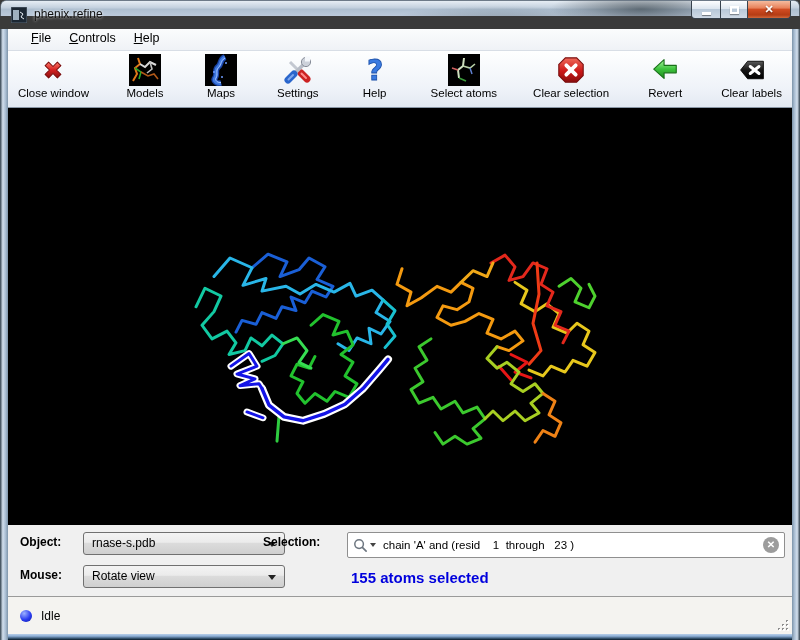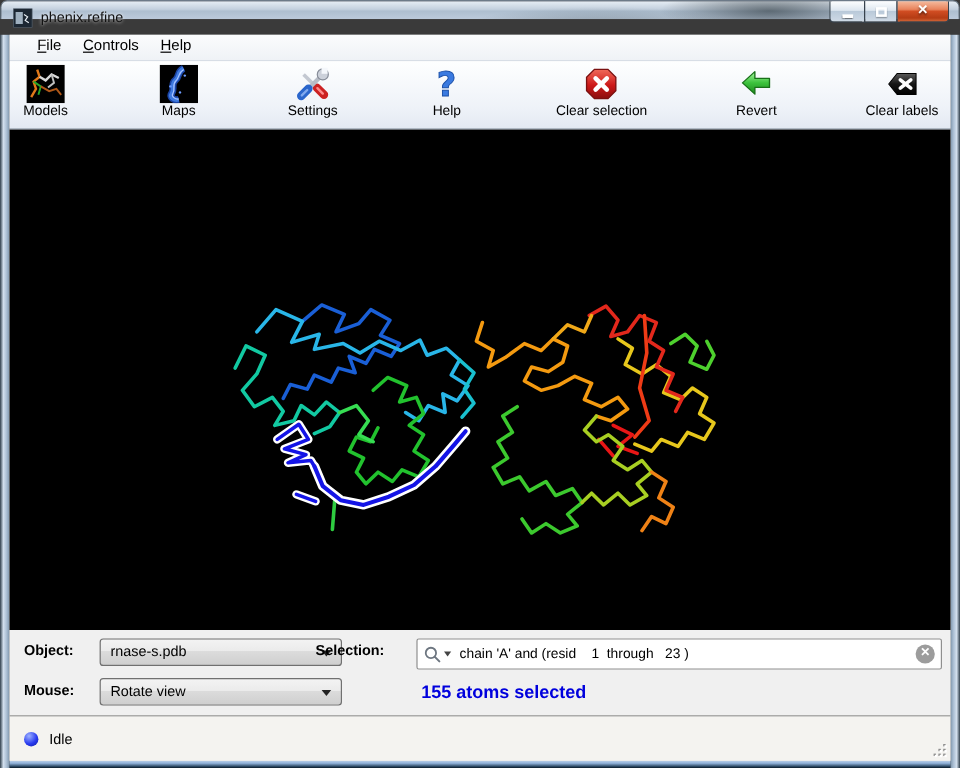--- a/index.html
+++ b/index.html
@@ -115,20 +115,35 @@
   <div class="content">
 
     <div class="menubar">
       <span class="menu-item">File</span>
       <span class="menu-item">Controls</span>
       <span class="menu-item">Help</span>
     </div>
 
     <div class="toolbar">
 
+      <div class="tool-btn">
+        <div class="ticon">
+          <svg width="30" height="28" viewBox="0 0 32 32">
+            <defs>
+                <linearGradient id="gRed" x1="0" y1="0" x2="0" y2="1">
+              <stop offset="0" stop-color="#ff7a6a"></stop>
+                  <stop offset=".5" stop-color="#d42020"></stop>
+                  <stop offset="1" stop-color="#8c0f0f"></stop>
+            </linearGradient>
+              </defs>
+            <path d="M7 11 L11 7 L16 12 L21 7 L25 11 L20 16 L25 21 L21 25 L16 20 L11 25 L7 21 L12 16 Z" fill="url(#gRed)" stroke="#7a0c0c" stroke-width="1.2" stroke-linejoin="round"></path>
+          </svg>
+        </div>
+        <span class="tlabel">Close window</span>
+      </div>
 
       <div class="tool-btn">
         <div class="ticon">
           <svg width="32" height="32" viewBox="0 0 32 32">
             <rect width="32" height="32" fill="#000"></rect>
             <polyline points="4,27 8,20 6,14 11,10 9,4" stroke="#e07818" stroke-width="2" fill="none"></polyline>
             <polyline points="11,10 16,13 21,8 27,11" stroke="#d8d8d8" stroke-width="2" fill="none"></polyline>
             <polyline points="21,8 23,15 18,19" stroke="#bfbfbf" stroke-width="1.6" fill="none"></polyline>
             <polyline points="6,14 12,18 10,25" stroke="#28a828" stroke-width="1.6" fill="none"></polyline>
             <polyline points="12,18 19,22 25,20 29,25" stroke="#b05818" stroke-width="1.6" fill="none"></polyline>
@@ -170,20 +185,33 @@
 
       <div class="tool-btn">
         <div class="ticon">
           <svg width="32" height="32" viewBox="0 0 32 32">
             <text x="16" y="26" text-anchor="middle" font-family="DejaVu Sans, sans-serif" font-size="28" font-weight="bold" fill="#3a7ae0" stroke="#1a4fa8" stroke-width="0.8">?</text>
           </svg>
         </div>
         <span class="tlabel">Help</span>
       </div>
 
+      <div class="tool-btn">
+        <div class="ticon">
+          <svg width="32" height="32" viewBox="0 0 32 32">
+            <rect width="32" height="32" fill="#000"></rect>
+            <polyline points="16,4 15,12 10,16 11,24" stroke="#cfe0c0" stroke-width="2" fill="none"></polyline>
+            <polyline points="15,12 22,14 27,10" stroke="#b8d0a8" stroke-width="1.6" fill="none"></polyline>
+            <line x1="10" y1="16" x2="4" y2="14" stroke="#d06060" stroke-width="1.5"></line>
+            <line x1="22" y1="14" x2="24" y2="20" stroke="#6080d0" stroke-width="1.5"></line>
+            <line x1="11" y1="24" x2="18" y2="27" stroke="#3c9c3c" stroke-width="1.5"></line>
+          </svg>
+        </div>
+        <span class="tlabel">Select atoms</span>
+      </div>
 
 
       <div class="tool-btn">
         <div class="ticon">
           <svg width="30" height="30" viewBox="0 0 32 32">
             <defs>
                 <linearGradient id="gOct" x1="0" y1="0" x2="0" y2="1">
               <stop offset="0" stop-color="#f06a5a"></stop>
                   <stop offset=".55" stop-color="#cc1818"></stop>
                   <stop offset="1" stop-color="#8a0e0e"></stop>

